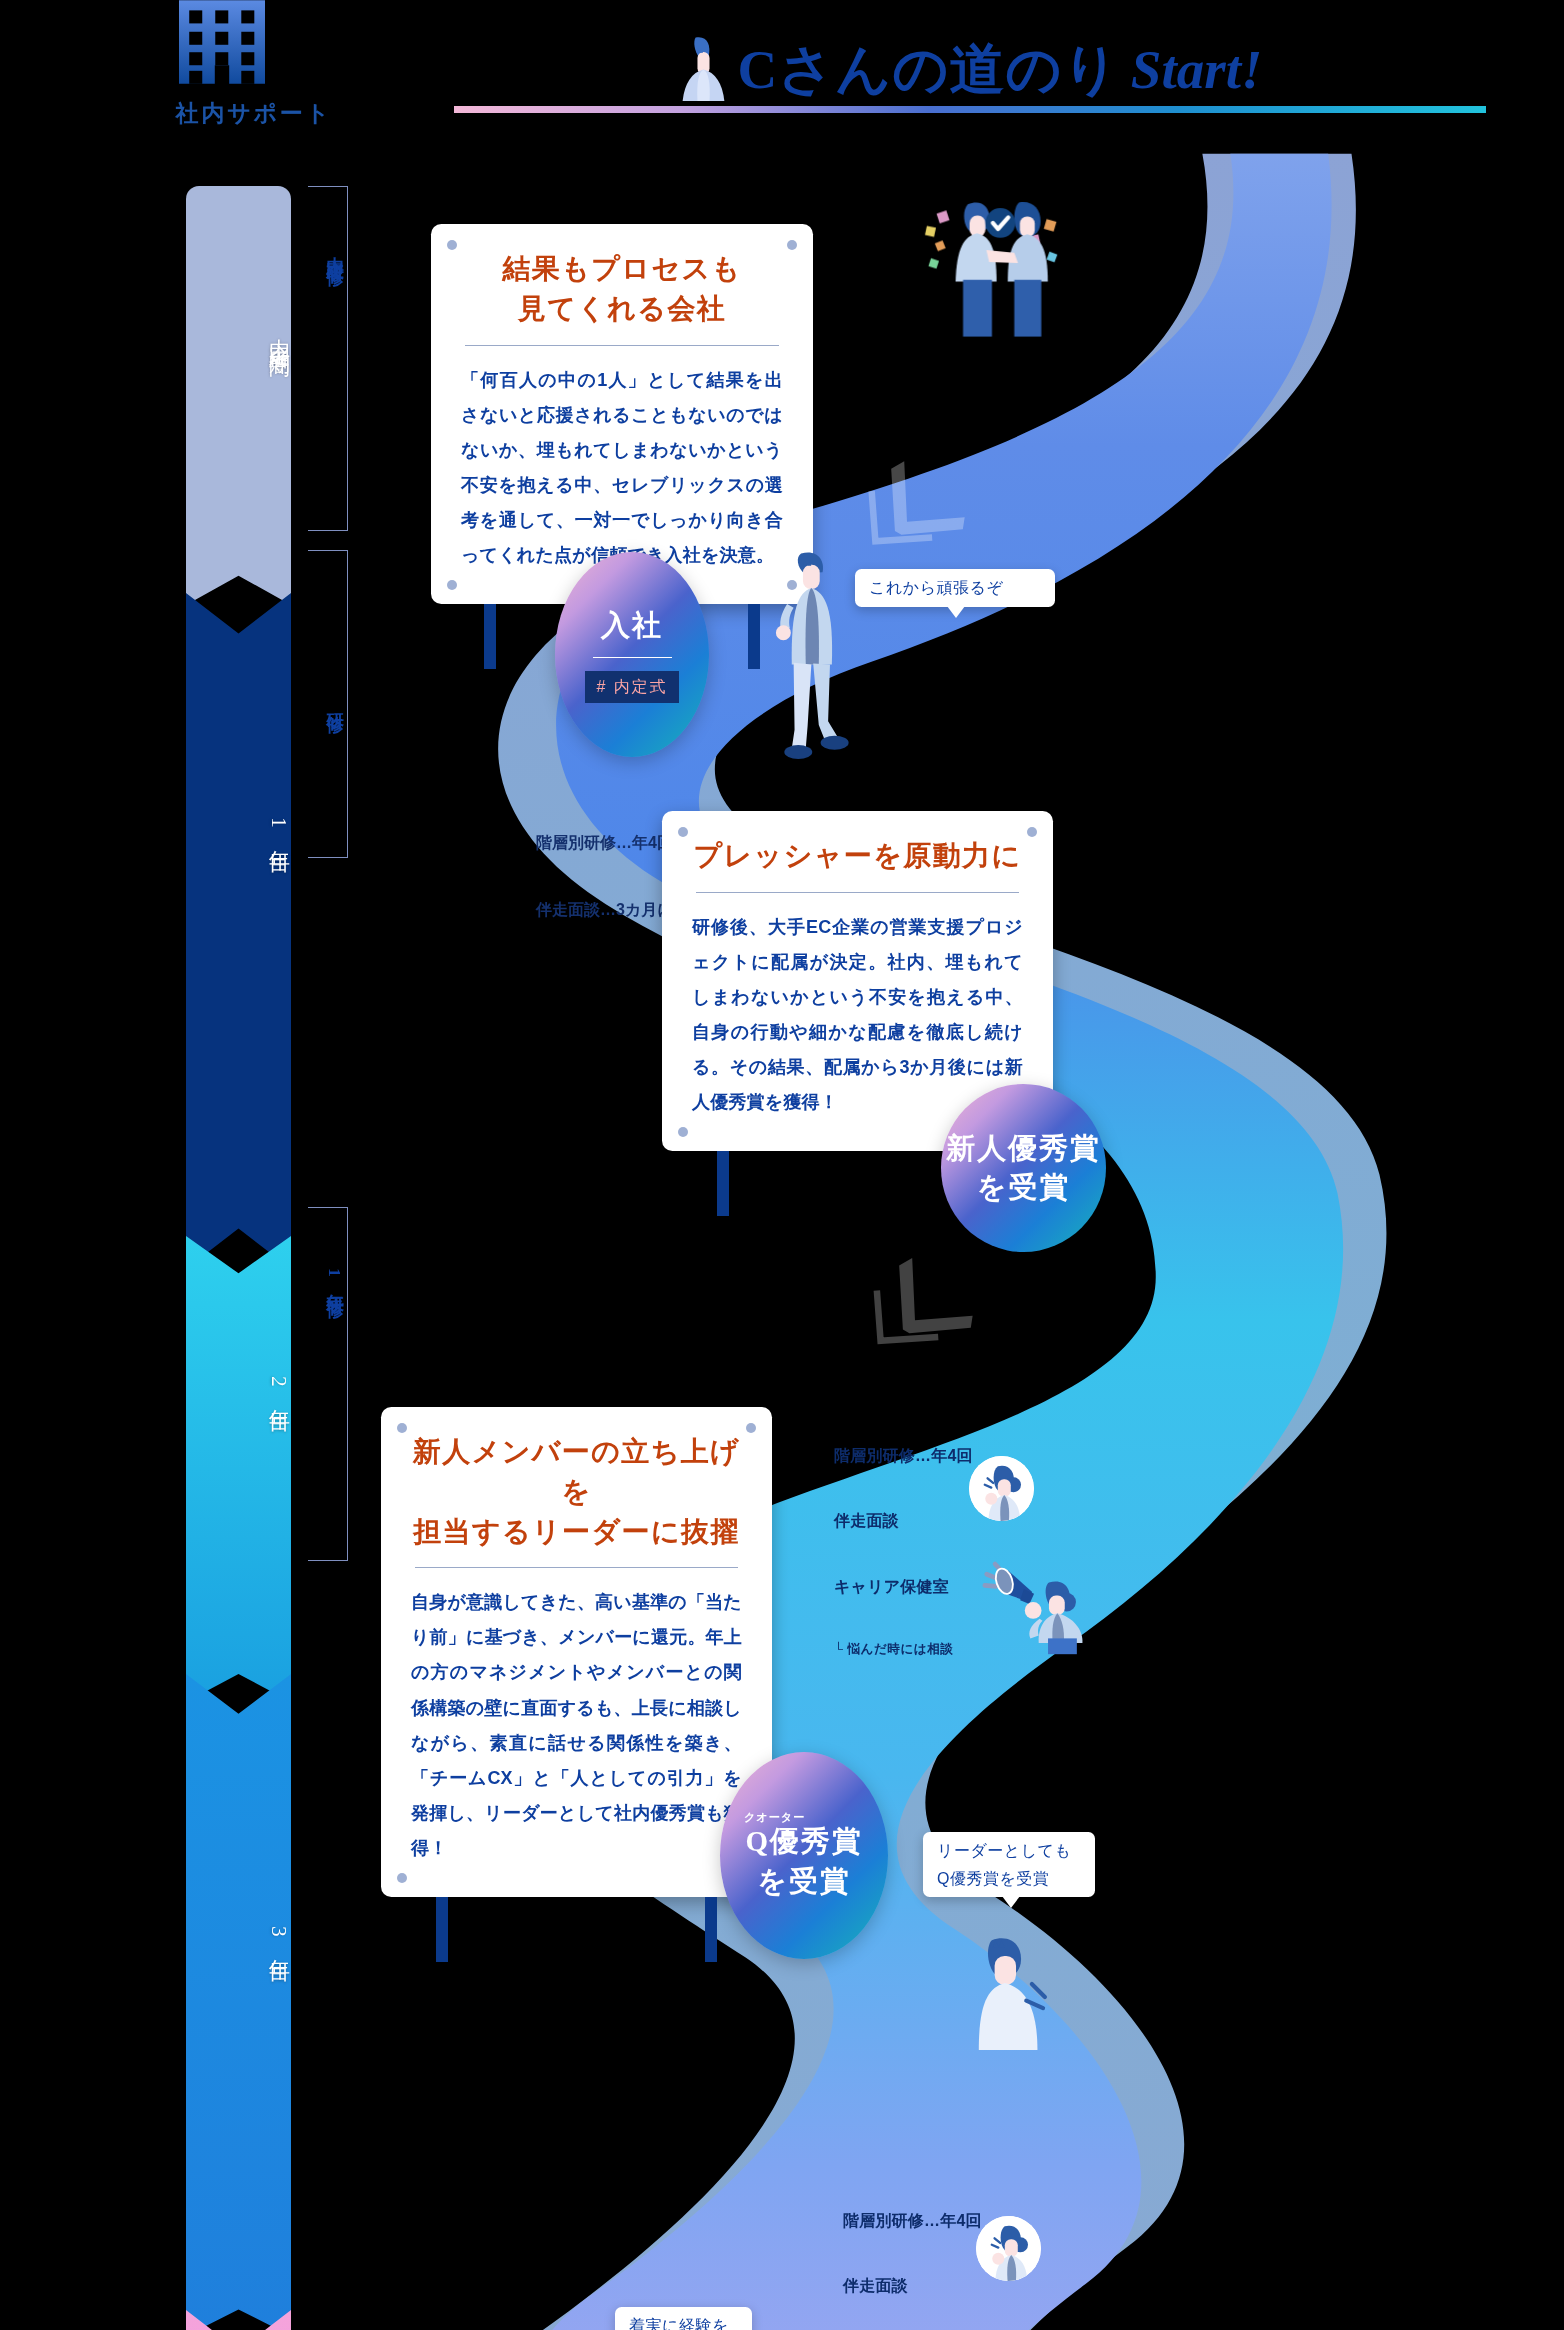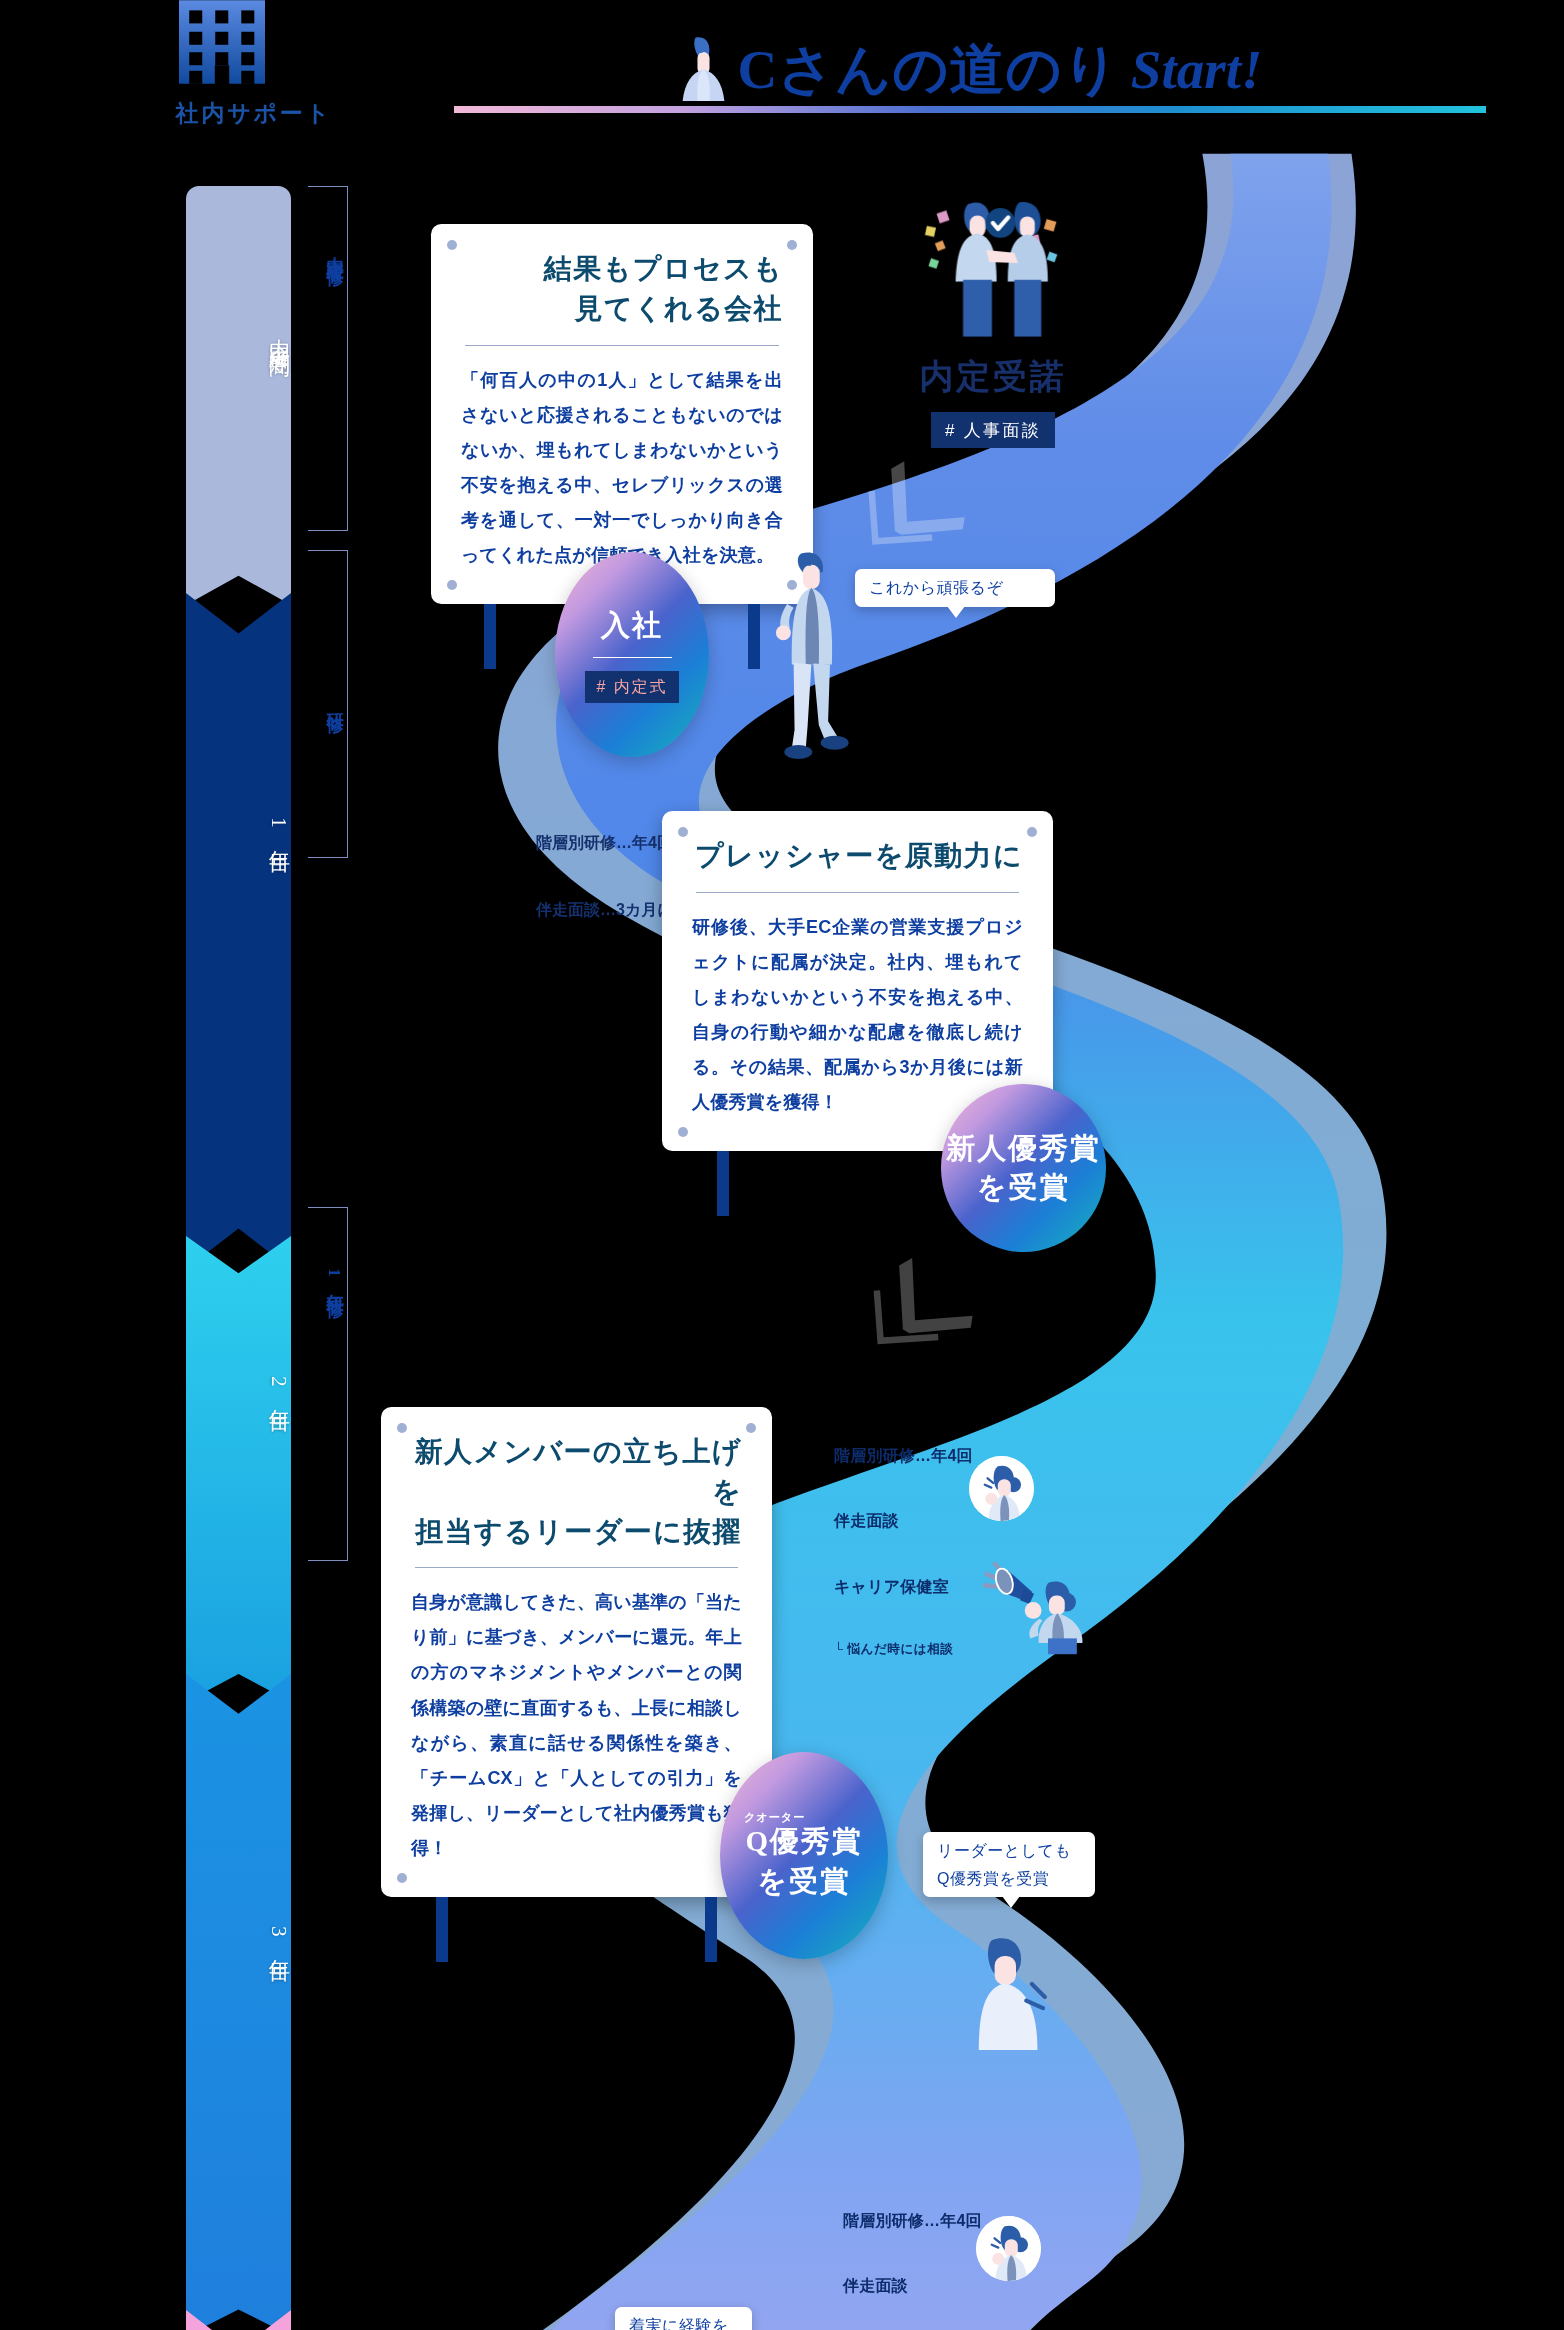--- a/index.html
+++ b/index.html
@@ -82,21 +82,21 @@
     content:""; position:absolute; inset:-2.8px; border-radius:13px; z-index:-1;
     background:linear-gradient(135deg,#f5b6d6 0%,#b6a5e4 25%,#6f8ee0 55%,#2fb6dd 80%,#37d3cf 100%);
   }
   .card .dot { position:absolute; width:10.3px; height:10.3px; border-radius:50%; background:#9fb0d4; }
   .card .dot.tl { left:16px; top:16px; }
   .card .dot.tr { right:16px; top:16px; }
   .card .dot.bl { left:16px; bottom:14px; }
   .card .dot.br { right:16px; bottom:14px; }
   .card h3 {
     font-family:Liberation Serif, serif;
-    font-size:28px; font-weight:700; color:#0c4a6e; text-align:right;
+    font-size:28px; font-weight:700; color:#c2410c; text-align:center;
     line-height:1.42; letter-spacing:1.4px;
   }
   .card hr { border:none; border-top:1.4px solid #9aa9c8; margin:16px 3.7px 17px; }
   .card p {
     font-size:18px; line-height:1.95; color:#0e3fa0; letter-spacing:0.2px;
     text-align:justify;
     font-weight:bold;
   }
   .legs { position:absolute; left:0; right:0; bottom:-65px; height:65px; }
   .legs i { position:absolute; width:12px; height:65px; background:#0b3a8c; display:block; }
@@ -316,24 +316,20 @@
       <rect x="86" y="186" width="62" height="122" fill="#2f5fab"></rect>
       <path d="M206,20 C236,14 256,36 252,68 C248,92 226,100 210,90 C192,78 192,32 206,20 Z" fill="#1d4f96"></path>
       <rect x="208" y="50" width="32" height="44" rx="15" fill="#fbe3e3"></rect>
       <path d="M224,88 C196,94 182,118 182,190 L268,190 C268,118 252,94 224,88 Z" fill="#b6cdea"></path>
       <rect x="196" y="186" width="58" height="122" fill="#2f5fab"></rect>
       <path d="M136,122 L196,128 L204,150 L142,148 Z" fill="#fbe3e3"></path>
       <circle cx="166" cy="64" r="32" fill="#12447f"></circle>
       <path d="M150,64 l11,13 l22,-25" stroke="#fff" stroke-width="9" fill="none" stroke-linecap="round" stroke-linejoin="round"></path>
     </svg>
   </div>
-  <div class="flat-ms" style="left:830px; top:354px; width:326px;">
-    <div class="t">内定受諾</div>
-    <div class="tag"># 人事面談</div>
-  </div>
 
   <svg class="arrowmark" style="left:867px;top:461px" width="107" height="89" viewBox="0 0 230 190">
     <path d="M80,0 L86,130 L210,120 L206,146 L74,158 L60,150 L52,16 Z" fill="#ffffff" opacity=".28"></path>
     <path d="M10,64 L18,172 L140,164" stroke="#ffffff" stroke-opacity=".28" stroke-width="14" fill="none"></path>
   </svg>
 
   <div class="card" style="left:431px; top:224px; width:382px;">
     <span class="dot tl"></span>
     <span class="dot tr"></span>
     <span class="dot bl"></span>

